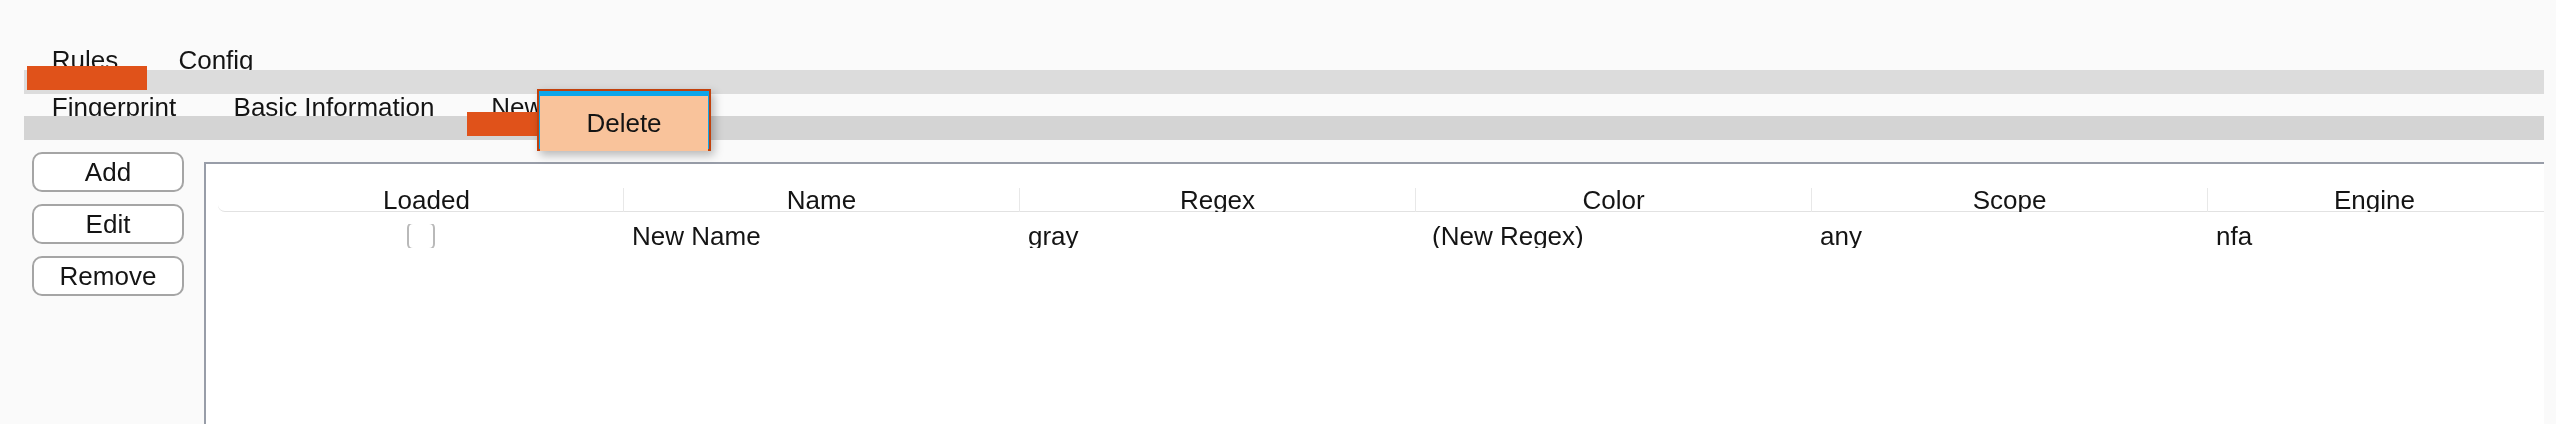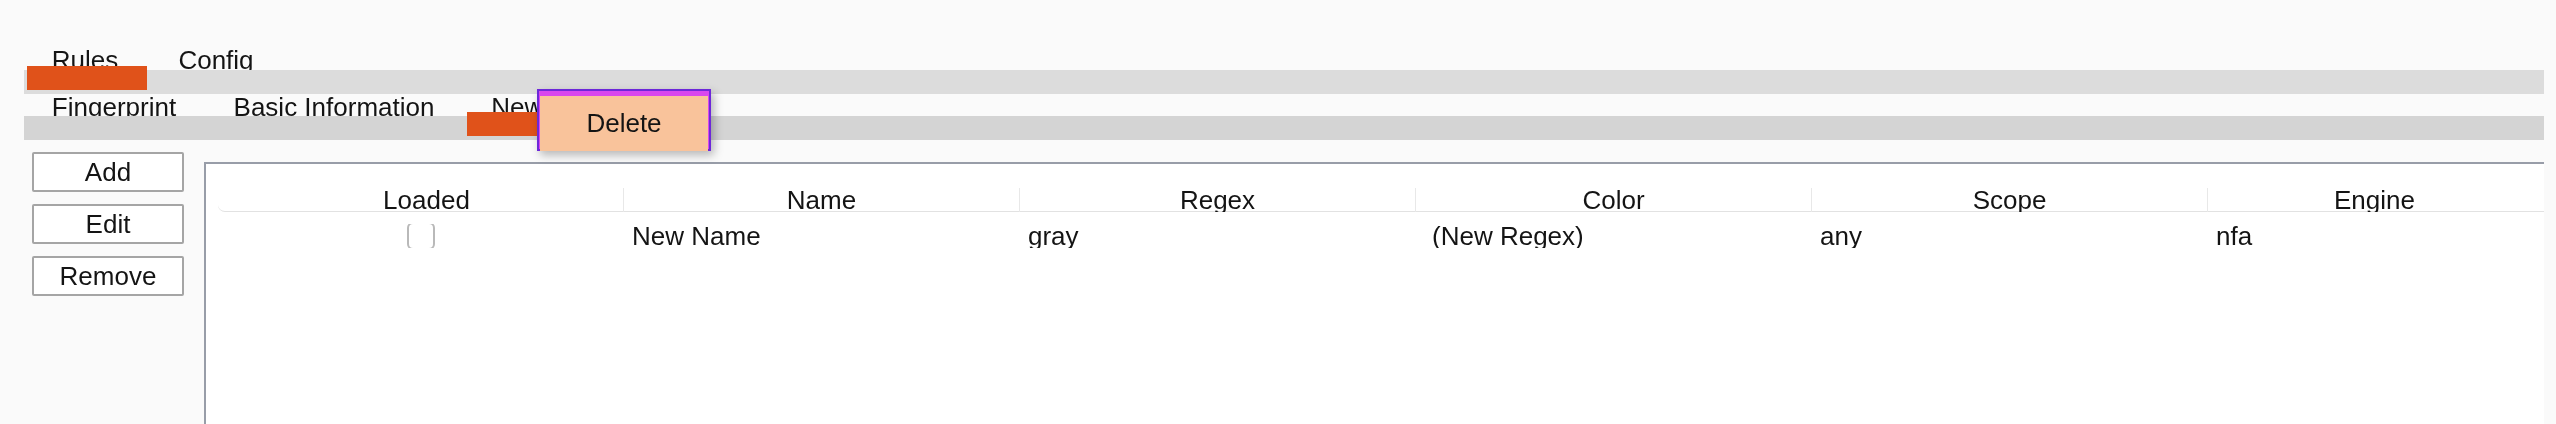--- a/index.html
+++ b/index.html
@@ -14,32 +14,32 @@
   .tabline { position:absolute; left:0; width:2556px; height:2px; background:#dcdcdc; }
   .tabline.l1 { top:46px; }
   .tabline.l2 { top:92px; background:#d4d4d4; }
   .active-underline { position:absolute; height:5px; background:#e0521a; z-index:2; }
   .u1 { left:3px; top:42px; width:120px; }
   .u2 { left:443px; top:88px; width:118px; }
   .tabbar2 .tab-label { top:55px; }
   
   .context-menu {
     position:absolute; left:513px; top:65px; width:174px; height:62px;
-    background:#d946ef; border:2px solid #6d28d9;
+    background:#0ea5e9; border:2px solid #c2410c;
     box-shadow:3px 4px 9px rgba(0,0,0,0.28);
     z-index:10; padding:5px 1px; display:flex; flex-direction:column;
   }
   .menu-item {
     flex:1; background:#f9c39b; display:flex; align-items:center; justify-content:center;
     font-size:26px; cursor:default;
   }
   
   .side-btn {
     position:absolute; left:8px; width:152px; height:40px;
-    background:#ffffff; border:2px solid #a5a5a5; border-radius:2px;
+    background:#ffffff; border:2px solid #a5a5a5; border-radius:10px;
     display:flex; align-items:center; justify-content:center;
     font-size:26px; font-family:"Liberation Sans", sans-serif; color:#141414; cursor:default;
   }
   .btn-add { top:128px; } .btn-edit { top:180px; } .btn-remove { top:232px; }
   
   .rules-table {
     position:absolute; left:180px; top:138px; width:2363px; height:300px;
     background:#ffffff; border:2px solid #989da8;
   }
   .t-grid { display:grid; grid-template-columns:394px 396px 396px 396px 396px auto; }

